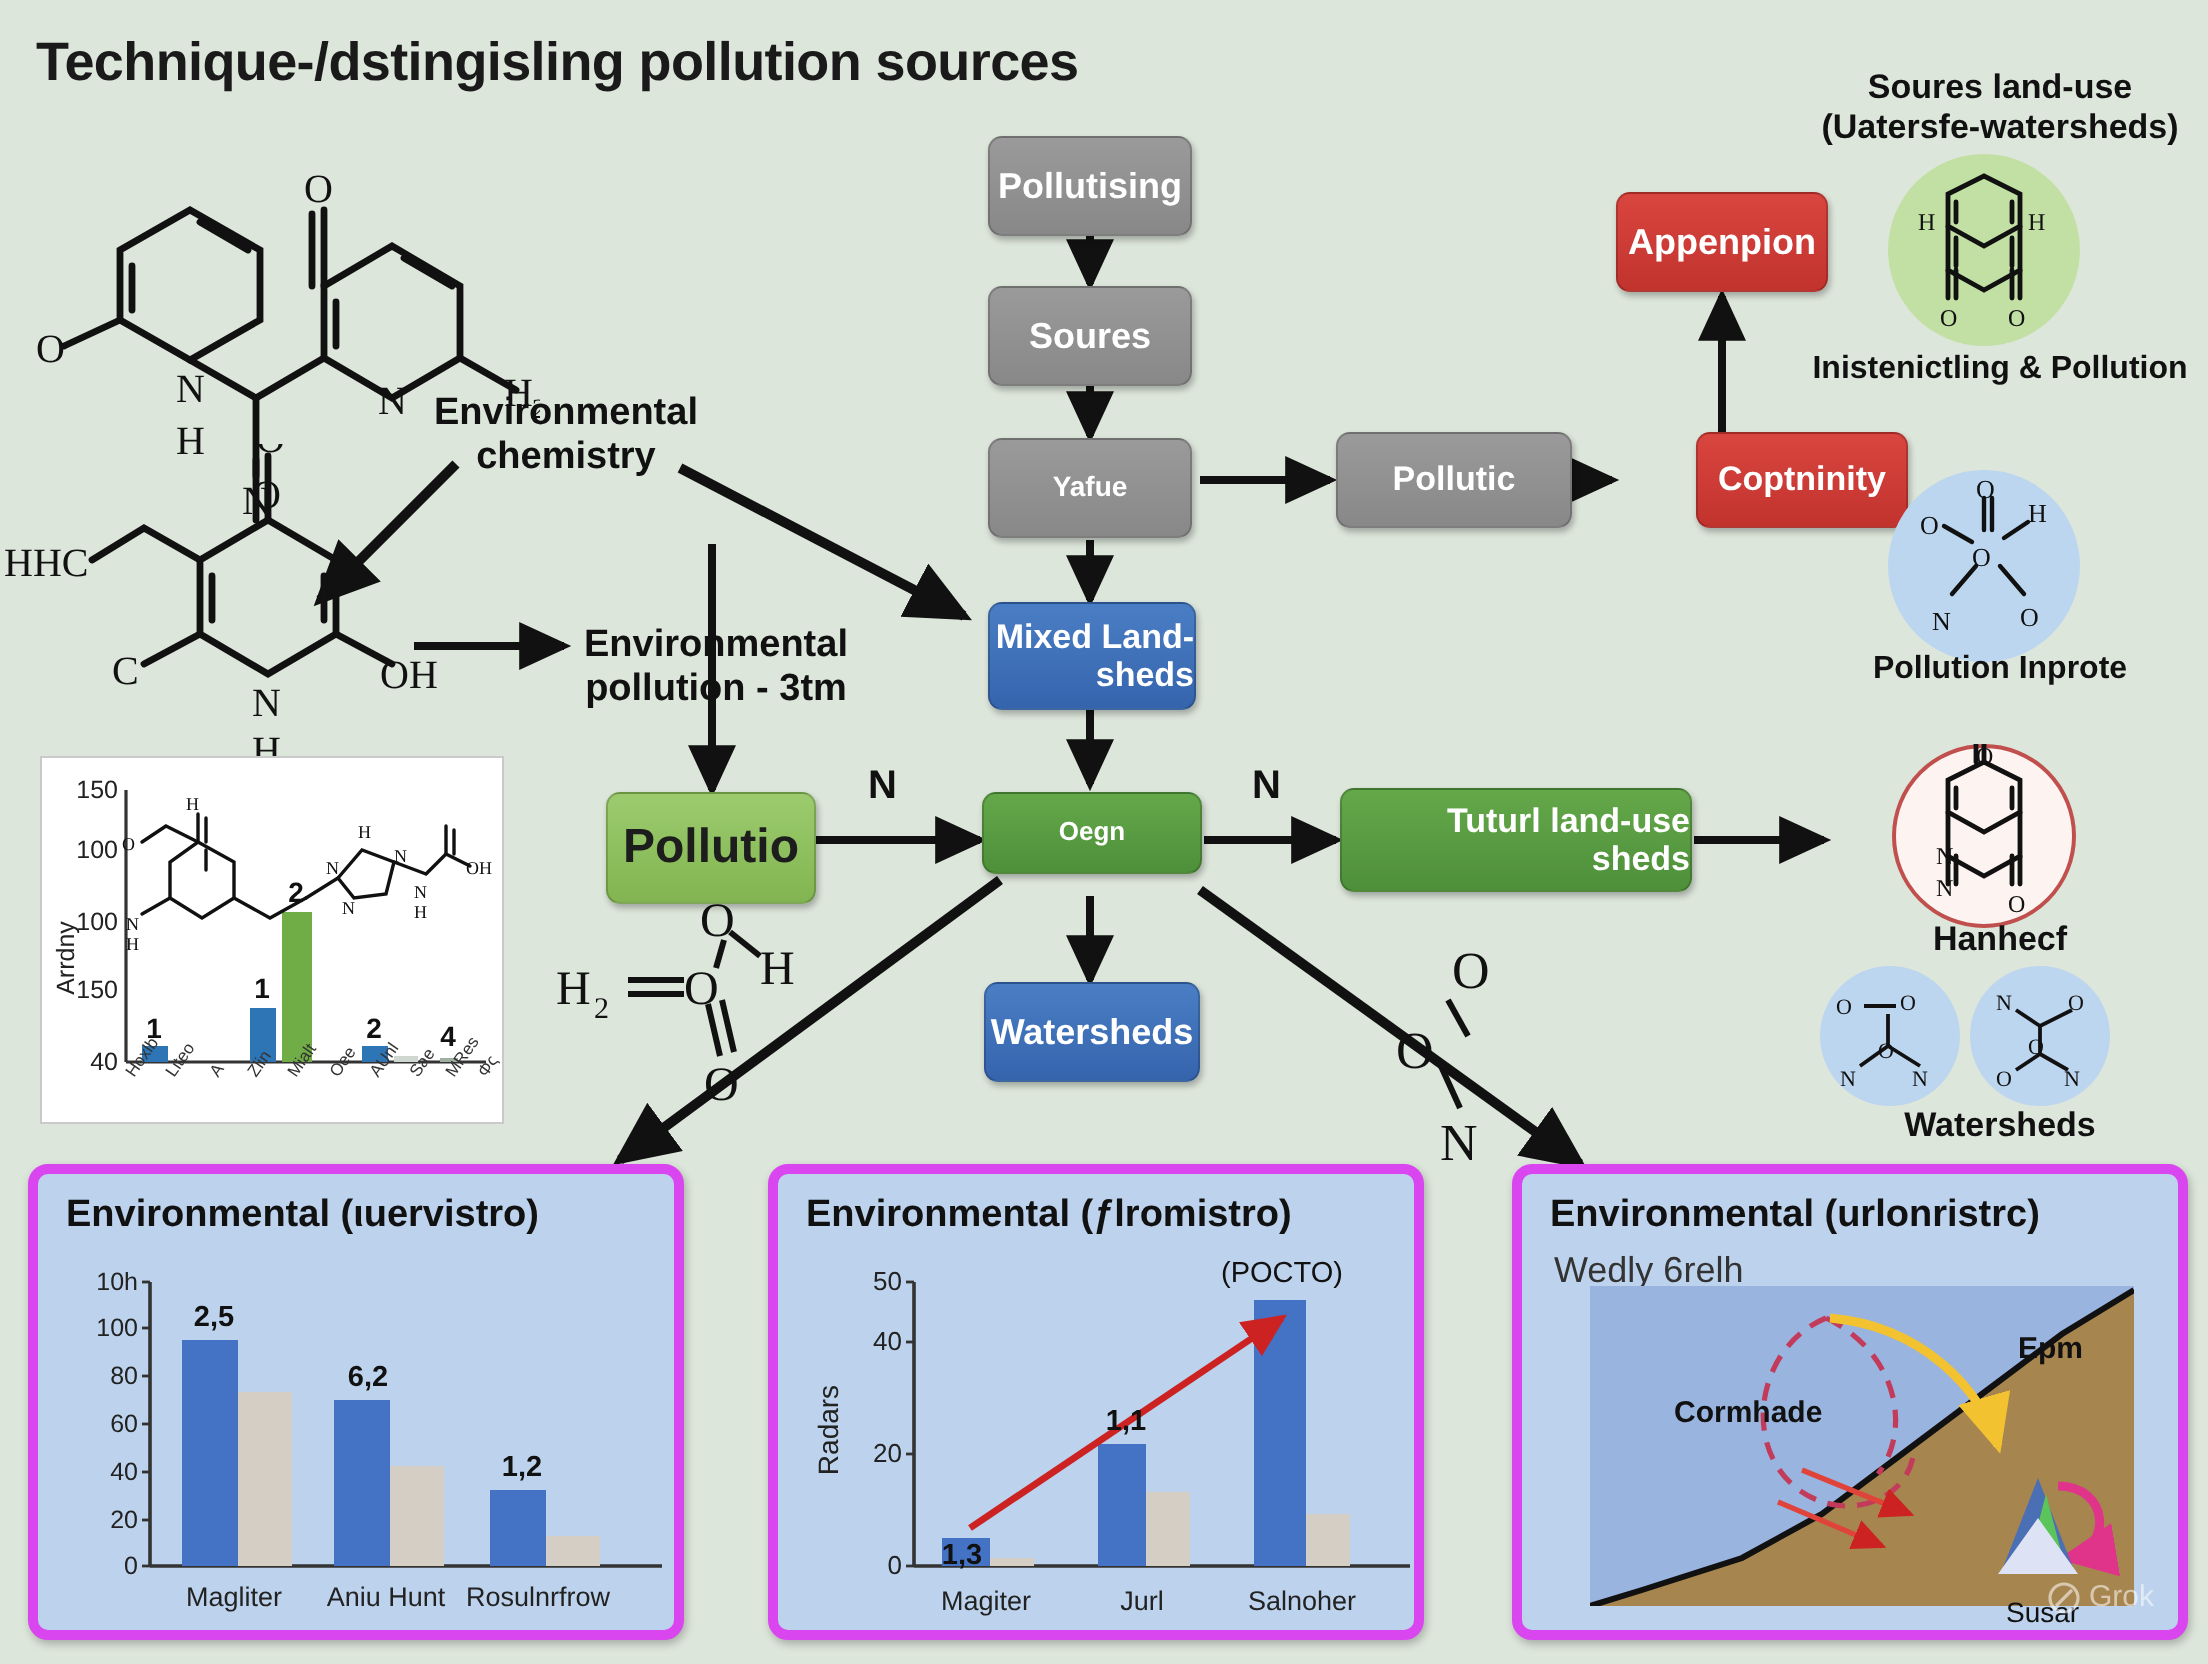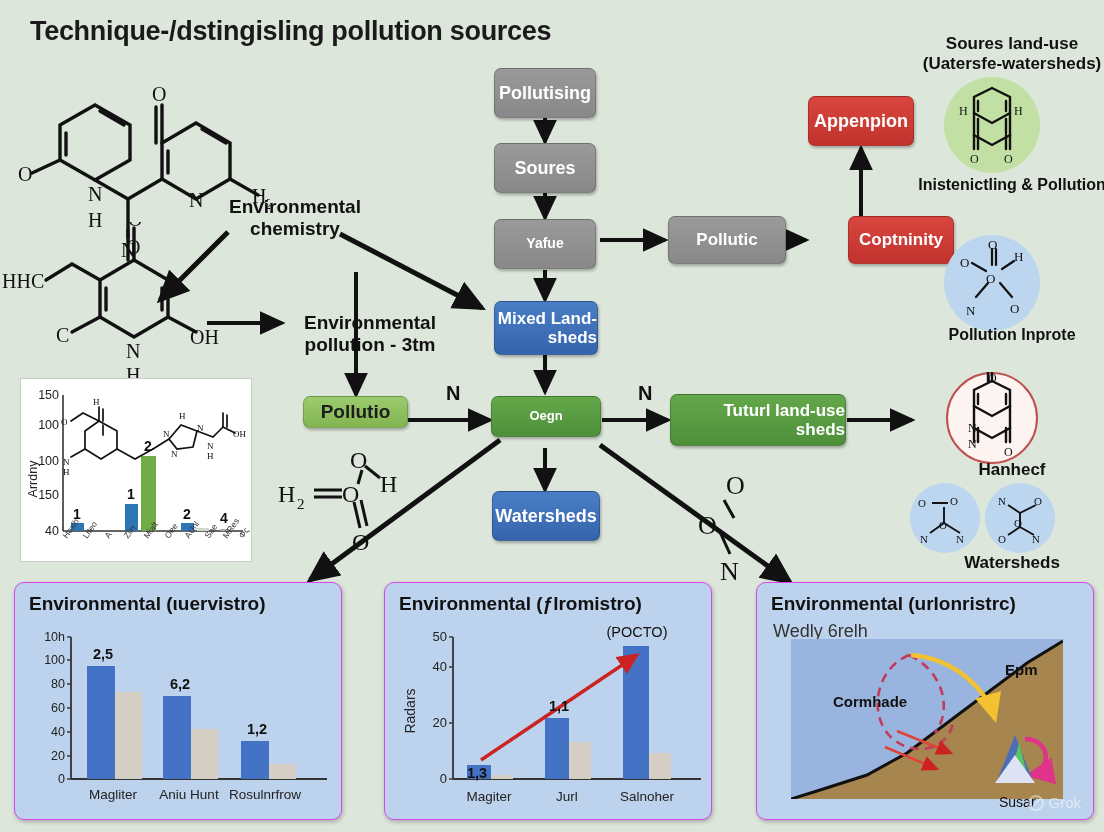--- a/index.html
+++ b/index.html
@@ -26,30 +26,30 @@
   }
   .gray  { background:linear-gradient(#9a9a9a,#888); }
   .blue  { background:linear-gradient(#4a7ec4,#3564ad); }
   .green { background:linear-gradient(#64a84a,#4e8f3a); }
   .lgreen{ background:linear-gradient(#9ccb6e,#82b551); color:#1d1d1d;
            text-shadow:none; }
   .red   { background:linear-gradient(#d9453f,#c2332e); }
   
   #arrows { left:0; top:0; width:1104px; height:832px; pointer-events:none; }
   
-  .lbl { font-weight:bold; color:#111; text-align:center; line-height:1.15;margin-left:12px; }
+  .lbl { font-weight:bold; color:#111; text-align:center; line-height:1.15; }
   
   .circ { border-radius:50%; }
   .cgreen { background:#c3e0a4; }
   .cblue  { background:#bcd6ef; }
   .cwhite { background:#fdf3f1; border:2px solid #c0504d; }
   
   .panel {
     background:#bdd2ec; border-radius:10px;
-    border:1px solid #d946ef;
+    border:5px solid #d946ef;
     box-shadow:1px 2px 4px rgba(0,0,0,.25);
   }
   .ptitle { font-size:19px; font-weight:bold; color:#111; }
   .axnum  { font-size:12.5px; fill:#222; }
   .vallbl { font-size:14px; font-weight:bold; fill:#111; }
   
   #inset { background:#fff; border:1px solid #c9c9c9; }
   #watermark {
     right:12px; bottom:8px; color:rgba(255,255,255,.55);
     font-size:15px; display:flex; align-items:flex-end; gap:4px;
@@ -176,21 +176,21 @@
   </g>
 </svg>
 
 <div class="abs fbox gray" style="left:494px;top:68px;width:102px;height:50px;font-size:18px">Pollutising</div>
 <div class="abs fbox gray" style="left:494px;top:143px;width:102px;height:50px;font-size:18px">Soures</div>
 <div class="abs fbox gray" style="left:494px;top:219px;width:102px;height:50px;font-size:14px">Yafue</div>
 <div class="abs fbox blue" style="left:494px;top:301px;width:104px;height:54px;font-size:17px">Mixed Land-sheds</div>
 <div class="abs fbox gray" style="left:668px;top:216px;width:118px;height:48px;font-size:17px">Pollutic</div>
 <div class="abs fbox red" style="left:848px;top:216px;width:106px;height:48px;font-size:17px">Coptninity</div>
 <div class="abs fbox red" style="left:808px;top:96px;width:106px;height:50px;font-size:18px">Appenpion</div>
-<div class="abs fbox lgreen" style="left:303px;top:396px;width:105px;height:32px;font-size:19px">Pollutio</div>
+<div class="abs fbox lgreen" style="left:303px;top:396px;width:105px;height:56px;font-size:24px">Pollutio</div>
 <div class="abs fbox green" style="left:491px;top:396px;width:110px;height:41px;font-size:13px">Oegn</div>
 <div class="abs fbox green" style="left:670px;top:394px;width:176px;height:52px;font-size:17px">Tuturl land-use sheds</div>
 <div class="abs fbox blue" style="left:492px;top:491px;width:108px;height:50px;font-size:18px">Watersheds</div>
 
 <div class="abs lbl" style="left:434px;top:382px;font-size:20px">N</div>
 <div class="abs lbl" style="left:626px;top:382px;font-size:20px">N</div>
 
 <div class="abs lbl" style="left:198px;top:196px;width:170px;font-size:19px">Environmental chemistry</div>
 <div class="abs lbl" style="left:278px;top:312px;width:160px;font-size:19px">Environmental pollution - 3tm</div>
 

